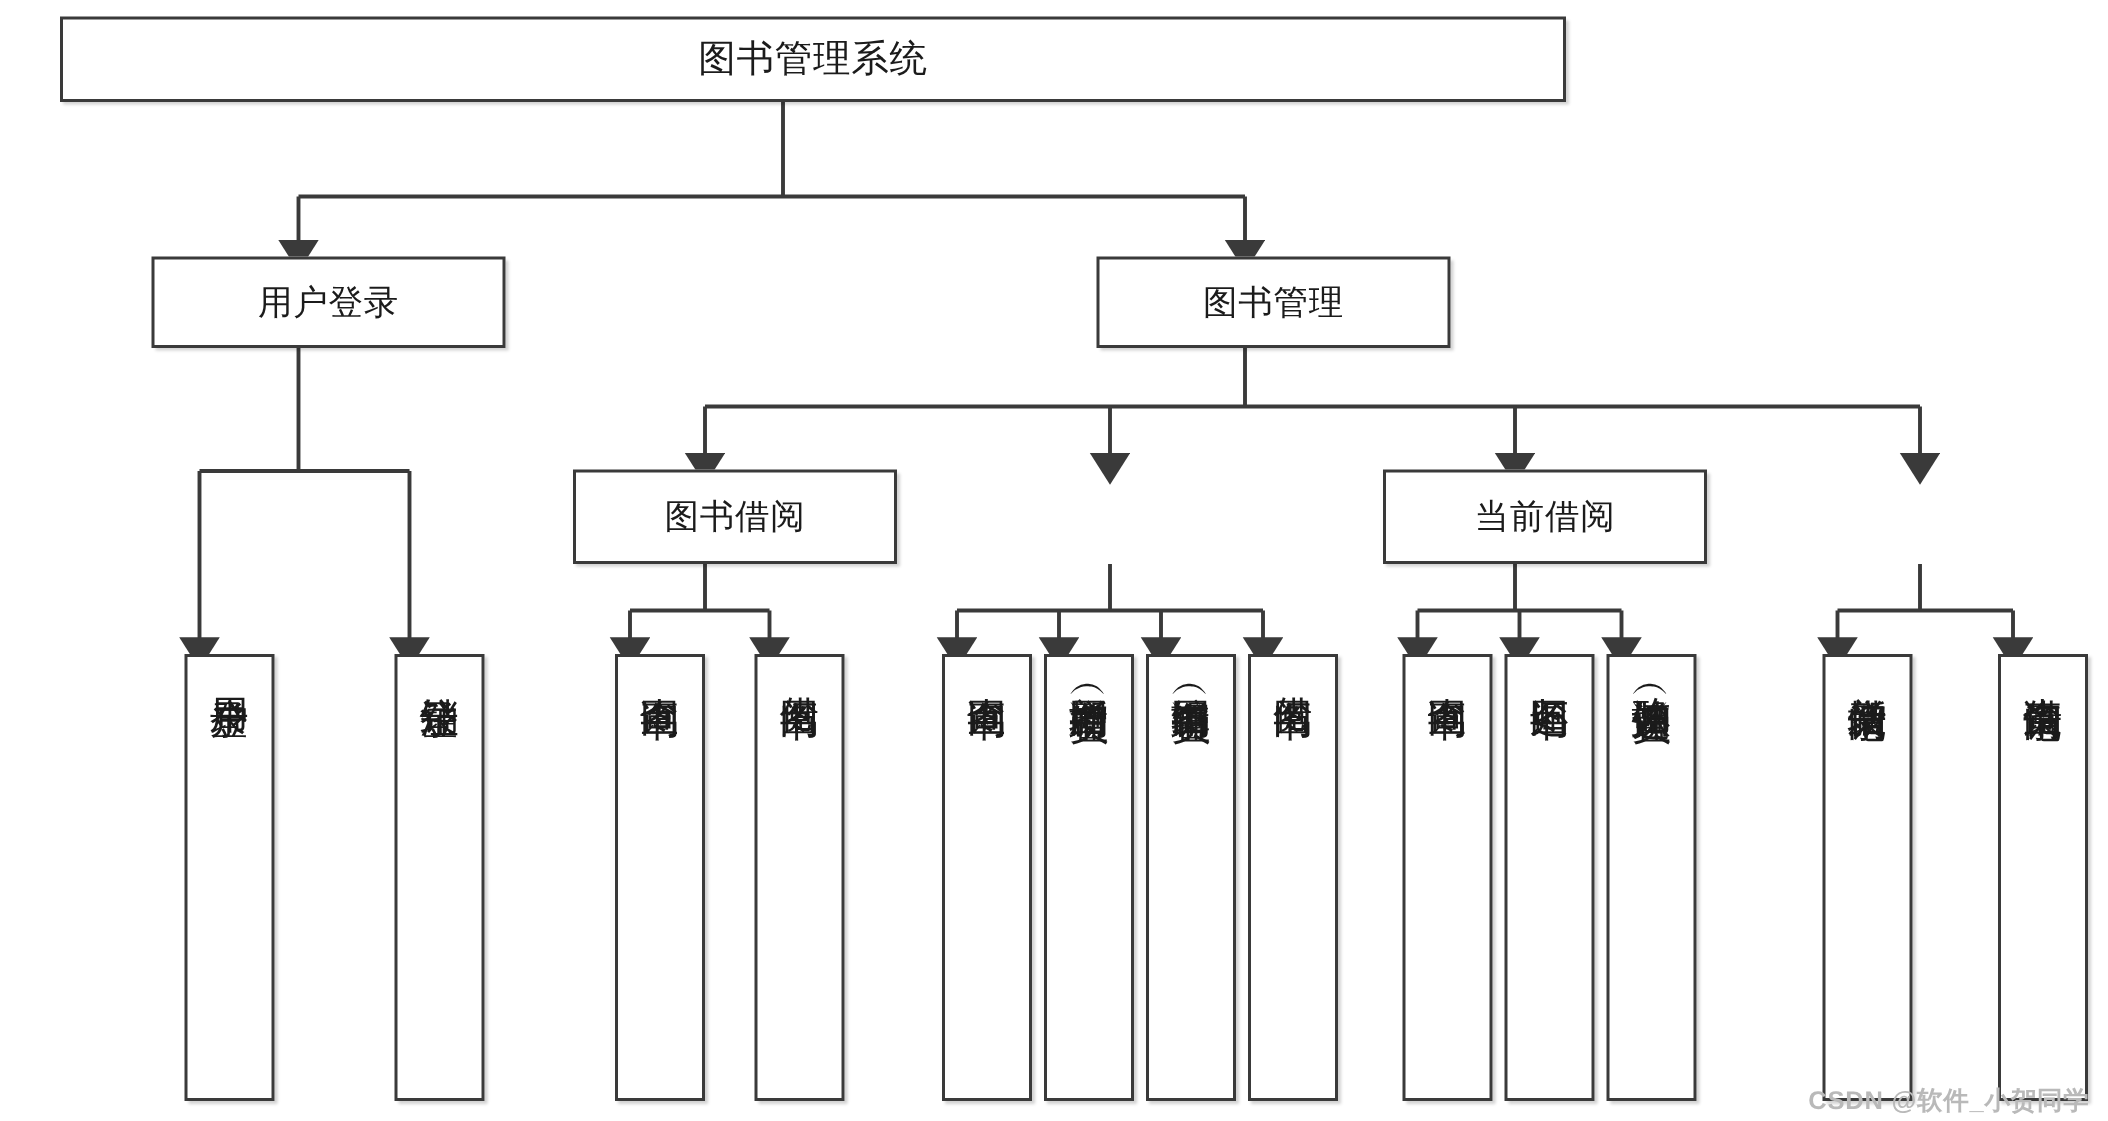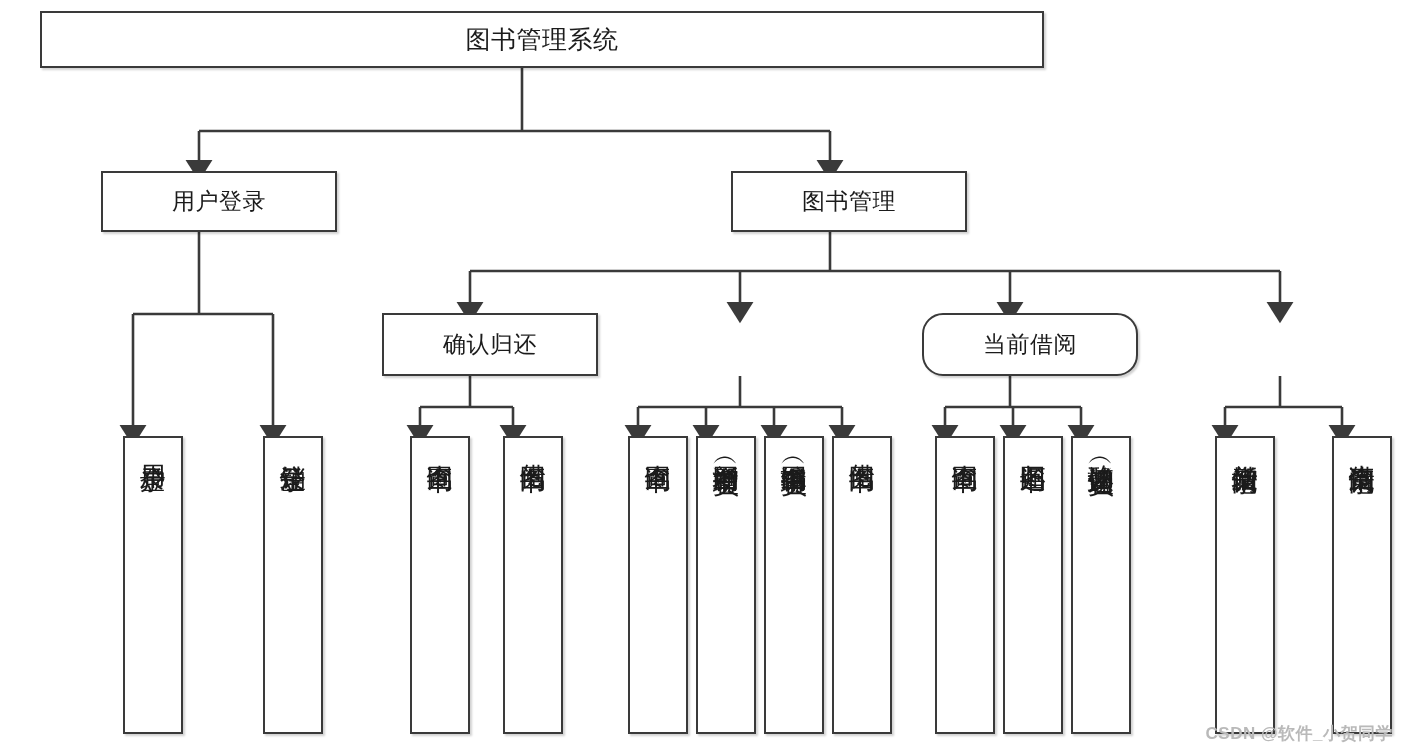--- a/index.html
+++ b/index.html
@@ -131,23 +131,23 @@
   </div>
 
   <div class="node horiz" style="left:81px; top:171px; width:236px; height:61px;">
     <span class="lbl">用户登录</span>
   </div>
   <div class="node horiz" style="left:711px; top:171px; width:236px; height:61px;">
     <span class="lbl">图书管理</span>
   </div>
 
   <div class="node horiz" style="left:362px; top:313px; width:216px; height:63px;">
-    <span class="lbl">确认归还</span>
+    <span class="lbl">图书借阅</span>
   </div>
-  <div class="node horiz" style="left:902px; top:313px; width:216px; height:63px;border-radius:21px;">
+  <div class="node horiz" style="left:902px; top:313px; width:216px; height:63px;">
     <span class="lbl">当前借阅</span>
   </div>
 
   <div class="node vert" style="left:103px; top:436px; width:60px; height:298px;">
     <span class="lbl">用户登录</span>
   </div>
   <div class="node vert" style="left:243px; top:436px; width:60px; height:298px;">
     <span class="lbl">注销登录</span>
   </div>
 

